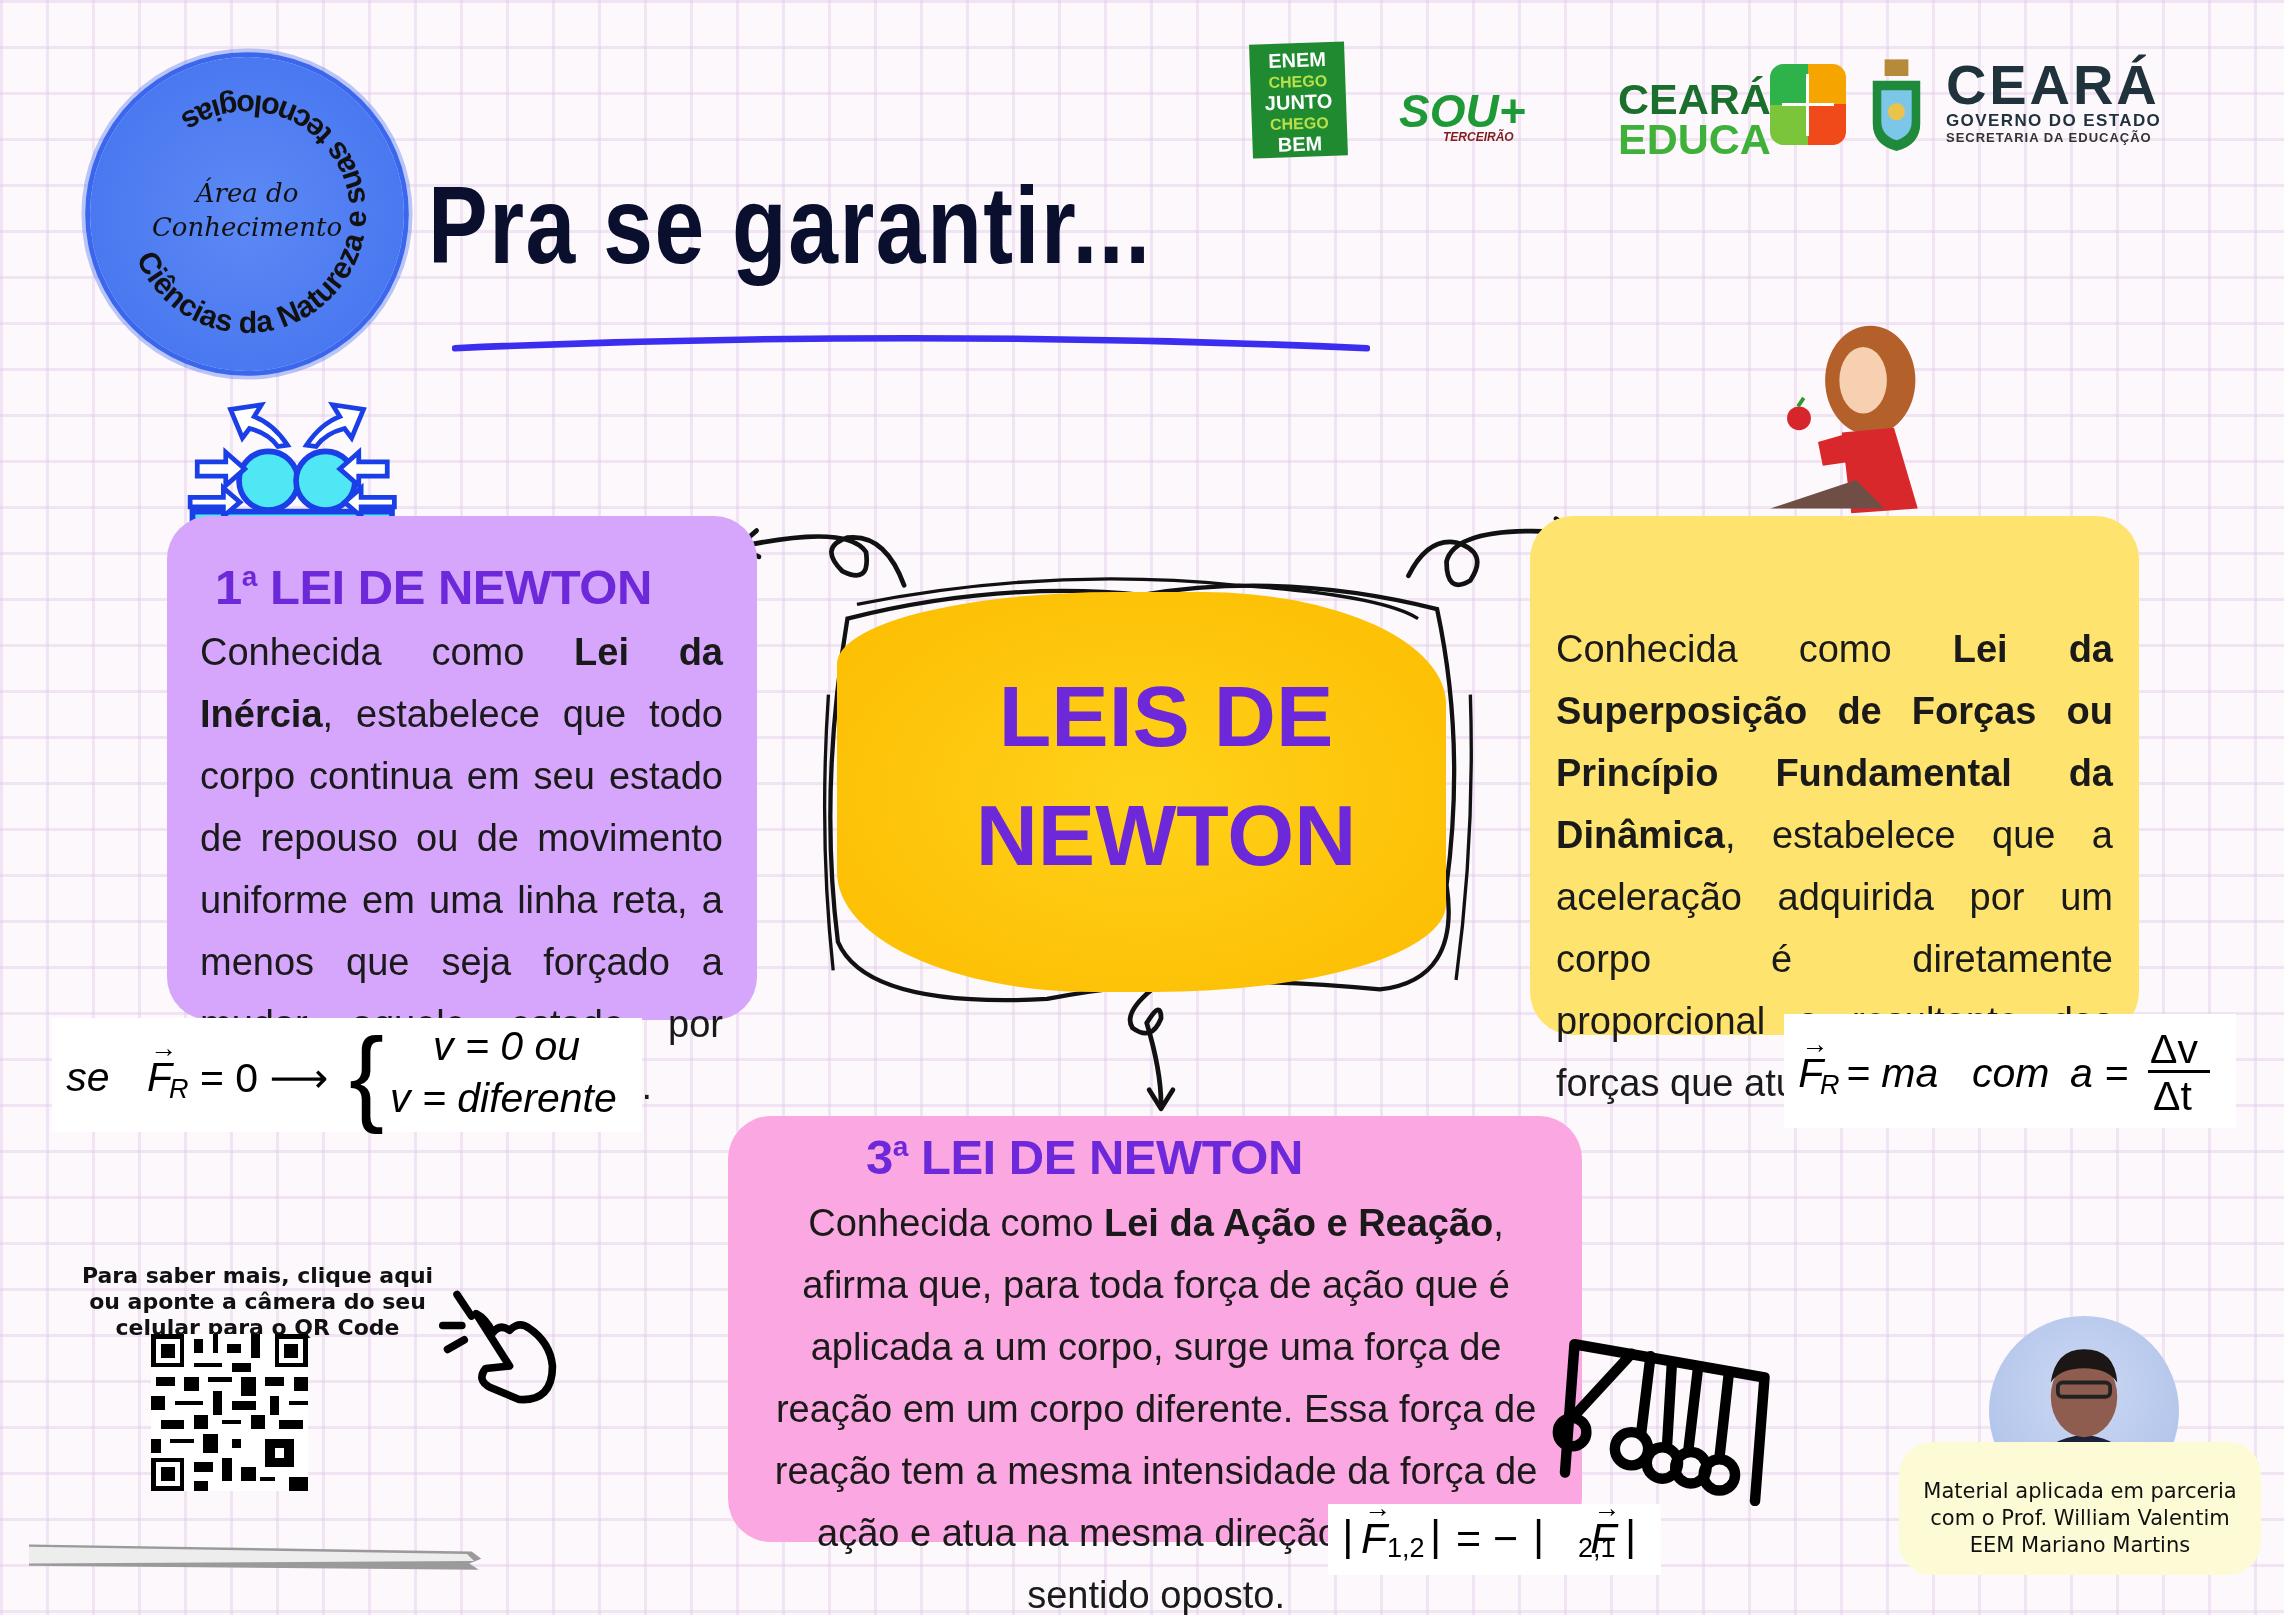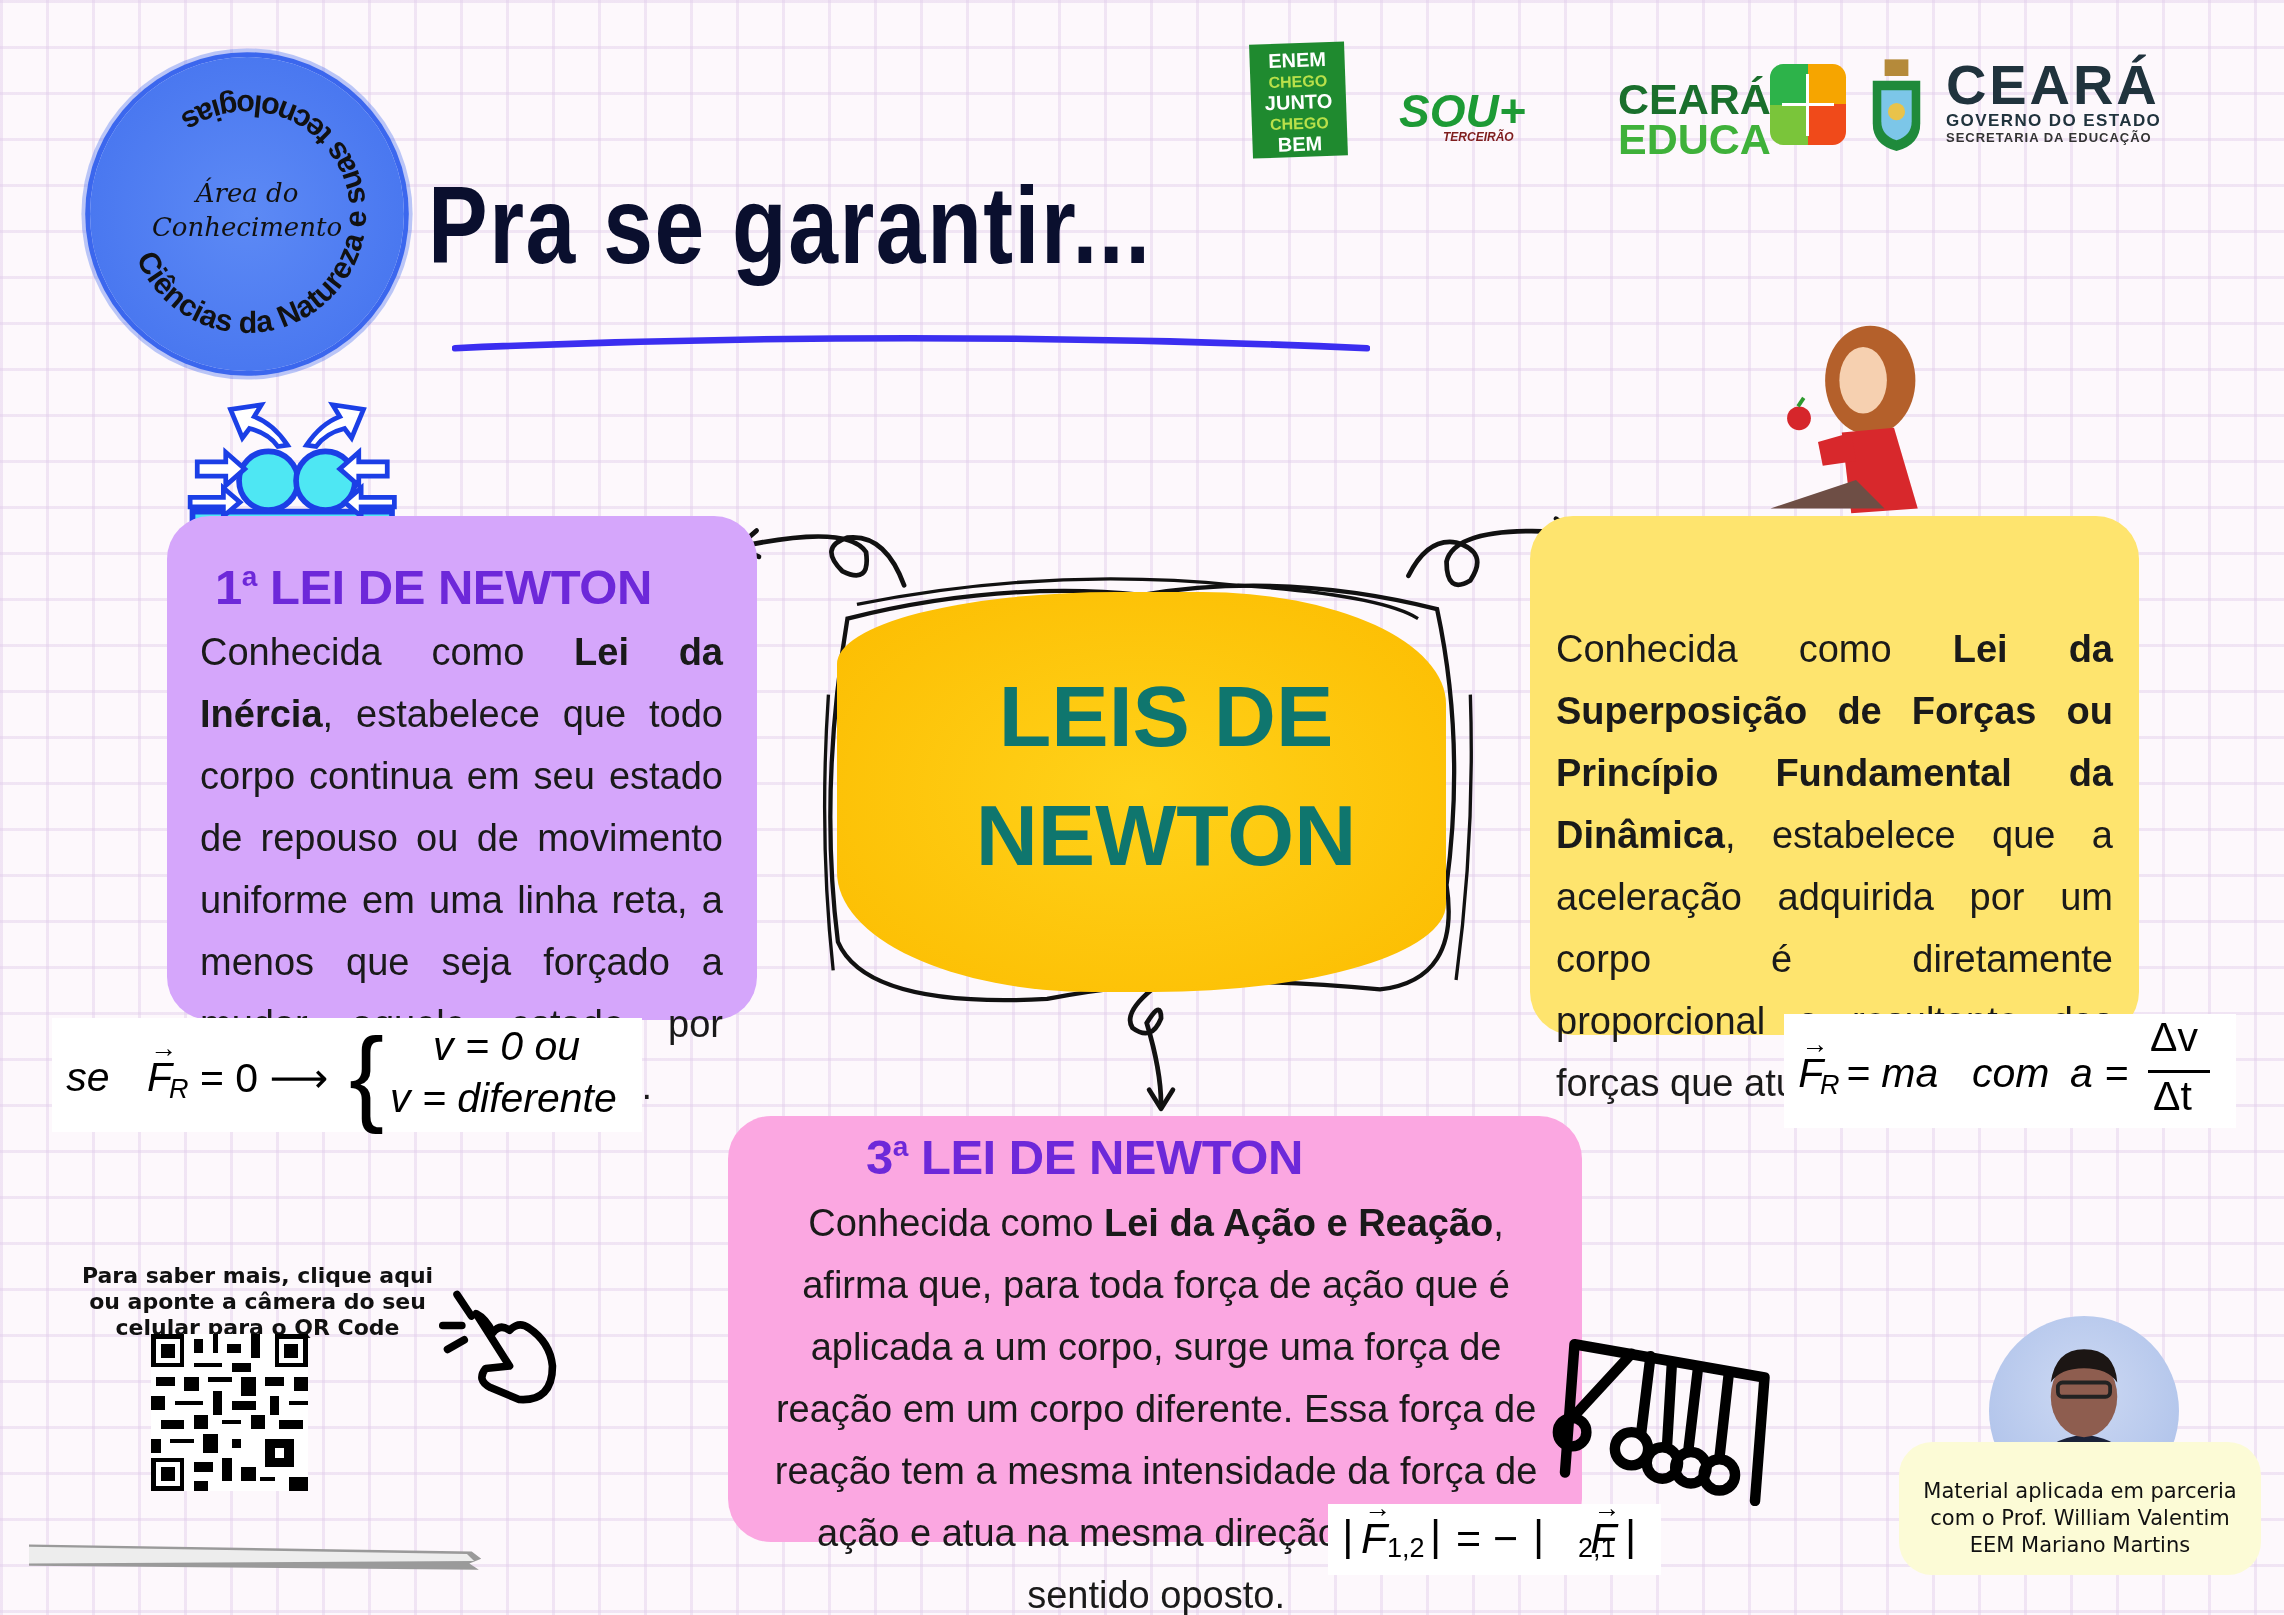--- a/index.html
+++ b/index.html
@@ -63,21 +63,21 @@
   .c2-body { left:26px; top:102px; width:557px; }
   .c3-title { left:138px; top:13px; }
   .c3-body { left:28.6px; top:76px; width:799px; text-align:center; }
 
   
   .center-blob { left:837px; top:592px; width:609px; height:400px;
     background:radial-gradient(ellipse at center, #ffd21a 0%, #fcbc00 100%);
     border-radius:46% 40% 48% 42% / 18% 28% 22% 30%; }
   .center-outline { left:809px; top:552px; width:676px; height:485px; }
   .center-text { left:837px; top:657px; width:658px; text-align:center; font-family:"Liberation Sans", sans-serif; font-weight:700;
-    font-size:86px; line-height:119px; color:#0f766e; }
+    font-size:86px; line-height:119px; color:#6d28d9; }
 
   
   .formula { position:absolute; background:#fff; font-family:"Liberation Sans", sans-serif; font-style:italic; color:#000; }
   .f1 { left:52px; top:1018px; width:590px; height:114px; font-size:41px; }
   .f2 { left:1784px; top:1014px; width:452px; height:114px; font-size:41px; }
   .f3 { left:1328px; top:1504px; width:333px; height:71px; font-size:43px; }
   .vec { position:relative; display:inline-block; }
   .vec::before { content:"→"; position:absolute; left:2.9px; top:-21px; font-size:27px; font-style:normal; }
   .sub { font-size:27px; vertical-align:-10.5px; }
 
@@ -215,21 +215,21 @@
   <span class="abs" style="left:381px;top:4.8px;">v = 0  ou</span>
   <span class="abs" style="left:338px;top:57px;">v = diferente</span>
 </div>
 
 <div class="formula f2">
   <span class="abs vec" style="left:14.3px;top:36px;">F</span>
   <span class="abs sub" style="left:36px;top:56px;">R</span>
   <span class="abs" style="left:62px;top:36px;">= ma</span>
   <span class="abs" style="left:188px;top:36px;">com</span>
   <span class="abs" style="left:286px;top:36px;">a =</span>
-  <span class="abs" style="left:366px;top:0px;font-style:normal;">Δv</span>
+  <span class="abs" style="left:366px;top:12px;font-style:normal;">Δv</span>
   <span class="abs" style="left:364px;top:56px;width:62px;height:2.9px;background:#000;"></span>
   <span class="abs" style="left:369px;top:59px;font-style:normal;">Δt</span>
 </div>
 
 <div class="formula f3">
   <span class="abs" style="left:14.3px;top:7.1px;font-style:normal;">|</span>
   <span class="abs vec" style="left:33px;top:9.5px;">F</span>
   <span class="abs sub" style="left:59px;top:28.6px;font-style:normal;">1,2</span>
   <span class="abs" style="left:102px;top:7.1px;font-style:normal;">|</span>
   <span class="abs" style="left:128px;top:9.5px;font-style:normal;">= −</span>

